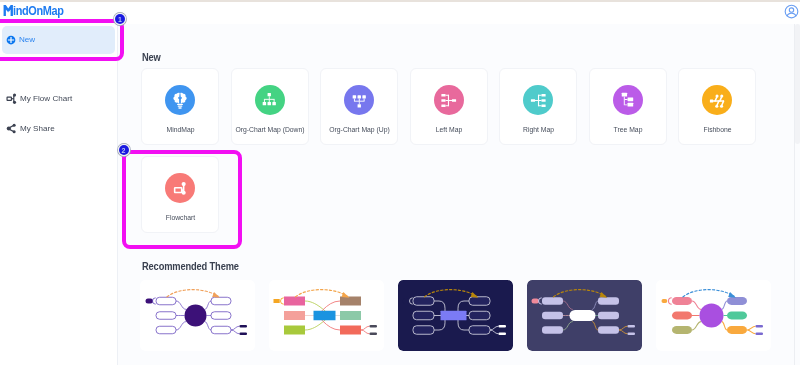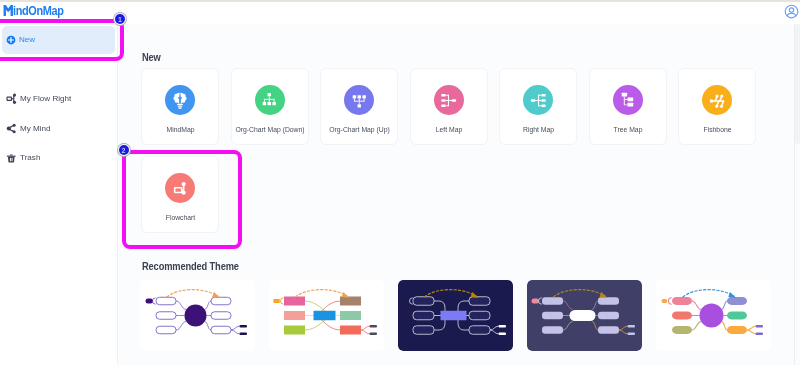--- a/index.html
+++ b/index.html
@@ -74,44 +74,32 @@
           <svg width="11" height="11" viewBox="0 0 24 24">
             <g fill="none" stroke="#3b4150" stroke-width="2.6">
               <rect x="2.3" y="8.8" width="9.5" height="7.4" rx="0.8"></rect>
               <path d="M11.8 12.5h5.2"></path>
               <path d="M17 5.5v14"></path>
             </g>
             <circle cx="18.6" cy="4.6" r="3.4" fill="#3b4150"></circle>
             <circle cx="18.6" cy="20.4" r="3.4" fill="#3b4150"></circle>
           </svg>
         </span>
-        <span class="sblabel">My Flow Right</span>
+        <span class="sblabel">My Flow Chart</span>
       </div>
     <div class="sbitem" style="top:94px">
         <span class="sbicon">
           <svg width="11" height="11" viewBox="0 0 24 24" fill="#3b4150">
             <path d="M7 10.5 L17 5.2 M7 13.5 L17 18.8" stroke="#3b4150" stroke-width="2.6" stroke-linecap="round"></path>
             <circle cx="6.2" cy="12" r="4.6"></circle>
             <circle cx="17.8" cy="5" r="3.3"></circle>
             <circle cx="17.8" cy="19" r="3.3"></circle>
           </svg>
         </span>
-        <span class="sblabel">My Mind</span>
-      </div>
-    <div class="sbitem" style="top:123.5px">
-        <span class="sbicon">
-          <svg width="10.5" height="10.5" viewBox="0 0 24 24">
-            <path d="M2 6h20v2.6H2z" fill="#3b4150"></path>
-            <path d="M9 3.4h6v2.4H9z" fill="#3b4150"></path>
-            <path d="M4.4 8.6h15.2l-1.2 12.2a1.2 1.2 0 0 1-1.2 1.1H6.8a1.2 1.2 0 0 1-1.2-1.1z" fill="#3b4150"></path>
-            <rect x="9" y="11.2" width="2.2" height="7.6" fill="#fff"></rect>
-            <rect x="12.8" y="11.2" width="2.2" height="7.6" fill="#fff"></rect>
-          </svg>
-        </span>
-        <span class="sblabel">Trash</span>
+        <span class="sblabel">My Share</span>
       </div>
   </div>
   <div id="main">
     <div class="sechead" style="left:23.5px;top:28.5px">New</div>
     <div class="card" style="left:23.0px;top:44px">
         <span class="cicon" style="background:#3f95f0">
           <svg width="20" height="20" viewBox="0 0 32 32">
             <g fill="#fff">
 <path d="M15.5 4.6c-1.8-.7-3.7-.1-4.7 1.4-1.1-.4-2.4-.1-3.2 1-.7 1-.8 2.3-.2 3.3-1.3.6-2.1 1.9-2 3.3.1 1.3 1 2.4 2.2 2.8-.4 1.2 0 2.5 1.1 3.3 1 .8 2.4.8 3.4.2.6 1 1.5 1.6 2.5 1.8v-7l-1.6-1.6a1 1 0 0 1 1.4-1.4l.2.2z"></path>
 <path d="M16.5 4.6c1.8-.7 3.7-.1 4.7 1.4 1.1-.4 2.4-.1 3.2 1 .7 1 .8 2.3.2 3.3 1.3.6 2.1 1.9 2 3.3-.1 1.3-1 2.4-2.2 2.8.4 1.2 0 2.5-1.1 3.3-1 .8-2.4.8-3.4.2-.6 1-1.5 1.6-2.5 1.8v-7l1.6-1.6a1 1 0 0 0-1.4-1.4l-.2.2z"></path>

